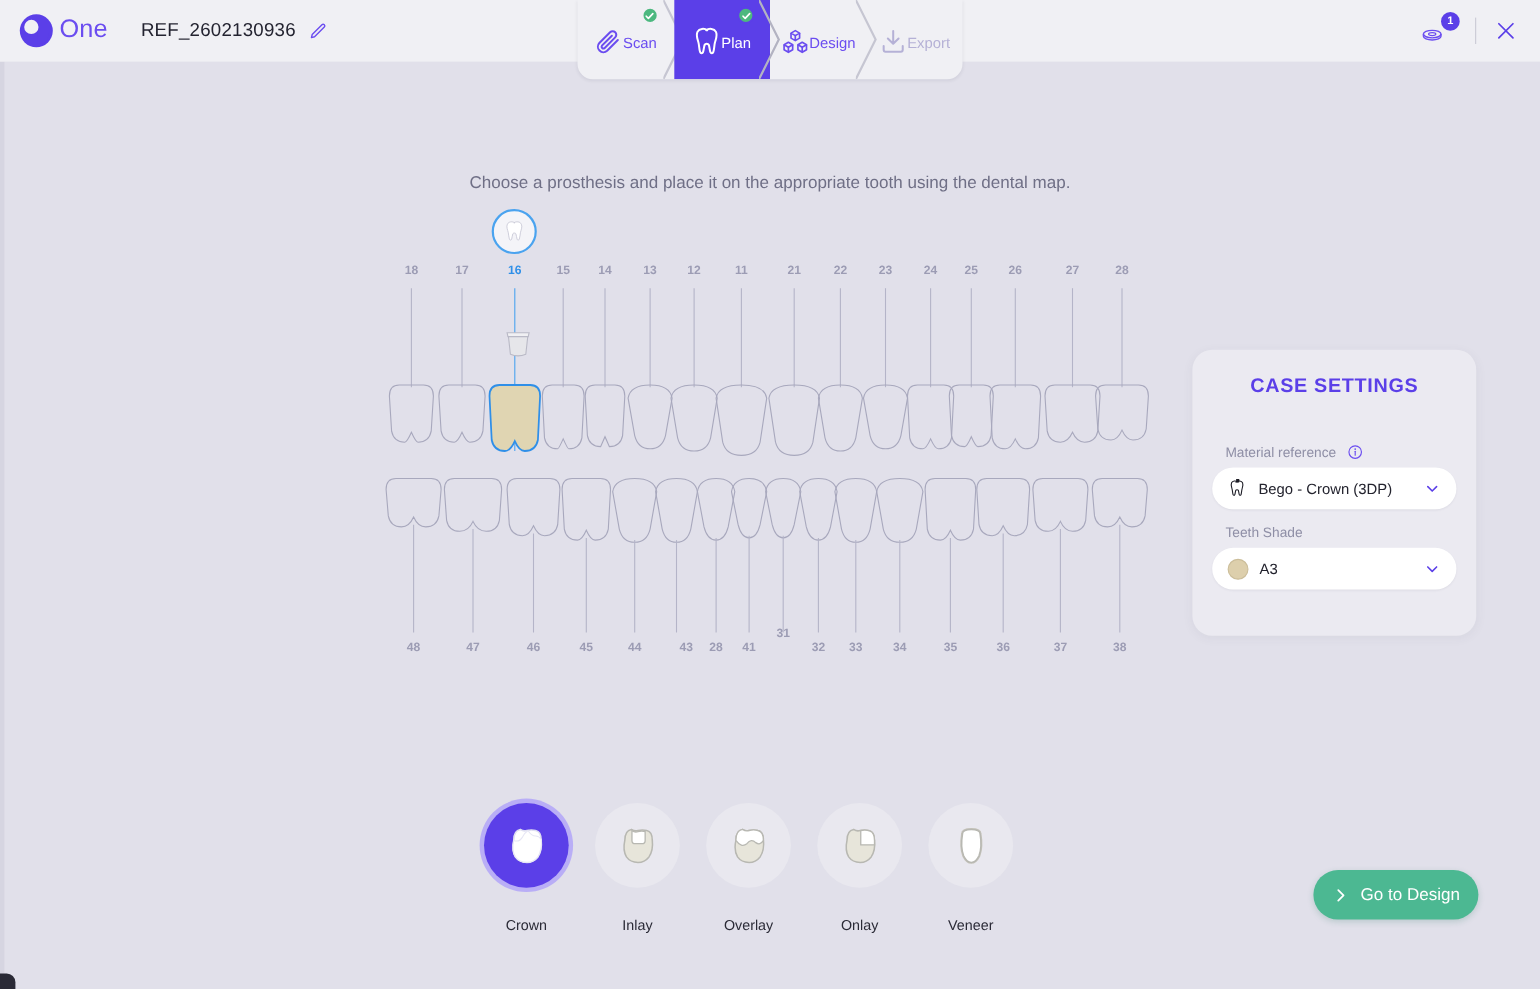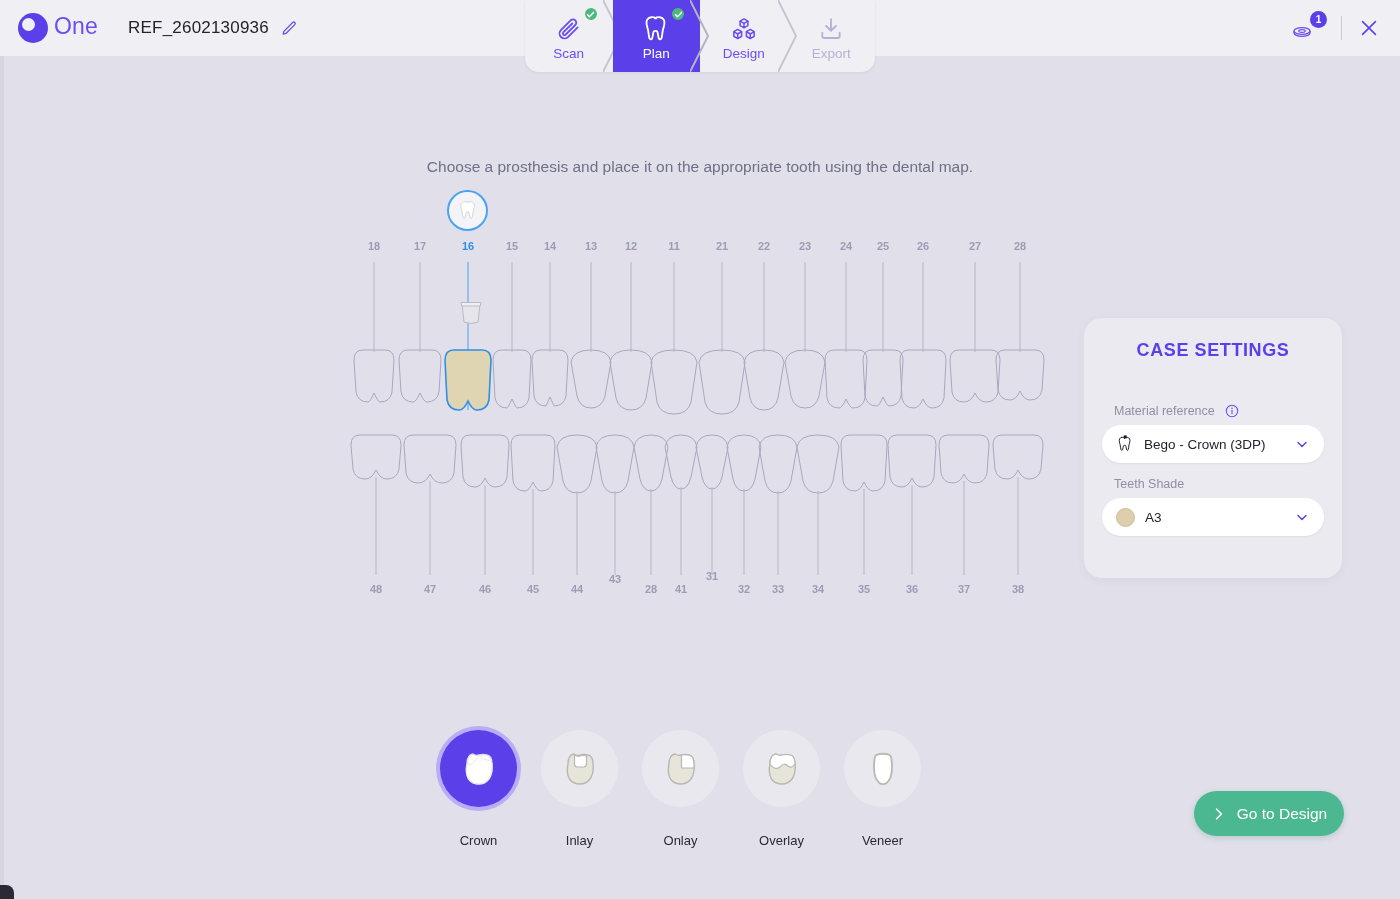--- a/index.html
+++ b/index.html
@@ -65,21 +65,21 @@
   .stepper {
     position: absolute; top: 0; left: 525px; width: 350px; height: 72px;
     background: #f0f0f4;
     border-radius: 0 0 14px 14px;
     display: flex; overflow: hidden;
     z-index: 6;
     box-shadow: 0 1px 3px rgba(40,40,70,.08);
   }
   .step {
     position: relative; flex: 1;
-    display: flex; flex-direction: column; align-items: center; justify-content: center;
+    display: flex; flex-direction: row; align-items: center; justify-content: center;
     padding-top: 4px;
     cursor: pointer;
   }
   .step-label { font-size: 13.5px; margin-top: 3px; color: #6b4df0; font-weight: 500;}
   .step.active { background: #5b3fe8; }
   .step.active .step-label { color: #fff; }
   .step.disabled .step-label { color: #b5b1d6; }
   .step-icon { height: 28px; display:flex; align-items:center; justify-content:center; position: relative; }
   .chev {
     position: absolute; top: 0; bottom: 0; width: 20px;
@@ -514,21 +514,21 @@
         <div class="tooth-num" style="left: 568px; top: 50px;">26</div>
         <div class="tooth-num" style="left: 620px; top: 50px;">27</div>
         <div class="tooth-num" style="left: 665px; top: 50px;">28</div>
       </div>
     <div id="lower-nums">
         <div class="tooth-num" style="left: 21px; top: 393px;">48</div>
         <div class="tooth-num" style="left: 75px; top: 393px;">47</div>
         <div class="tooth-num" style="left: 130px; top: 393px;">46</div>
         <div class="tooth-num" style="left: 178px; top: 393px;">45</div>
         <div class="tooth-num" style="left: 222px; top: 393px;">44</div>
-        <div class="tooth-num" style="left: 260px; top: 383px;">43</div>
+        <div class="tooth-num" style="left: 260px; top: 393px; text-align: right;">43</div>
         <div class="tooth-num" style="left: 296px; top: 393px;">28</div>
         <div class="tooth-num" style="left: 326px; top: 393px;">41</div>
         <div class="tooth-num" style="left: 357px; top: 380px;">31</div>
         <div class="tooth-num" style="left: 389px; top: 393px;">32</div>
         <div class="tooth-num" style="left: 423px; top: 393px;">33</div>
         <div class="tooth-num" style="left: 463px; top: 393px;">34</div>
         <div class="tooth-num" style="left: 509px; top: 393px;">35</div>
         <div class="tooth-num" style="left: 557px; top: 393px;">36</div>
         <div class="tooth-num" style="left: 609px; top: 393px;">37</div>
         <div class="tooth-num" style="left: 663px; top: 393px;">38</div>
@@ -605,33 +605,33 @@
             <path d="M11 18 Q11 9 17 8 Q20 10 23 9 Q27 8 31 9 Q36 10 36 18 Q37 27 33 33 Q29 38 23 38 Q16 38 12.5 33 Q9 27 11 18 Z" fill="#e7e5da" stroke="#b8b8b2" stroke-width="1.4"></path>
             <path d="M17.5 9 Q20 11 23 10 Q26.5 9 29.5 10 L29.5 18 Q29.5 21 26.5 21 L20.5 21 Q17.5 21 17.5 18 Z" fill="#ffffff" stroke="#b8b8b2" stroke-width="1.2"></path>
           </svg>
         </div>
         <div class="pros-label">Inlay</div>
       </div>
       <div class="pros-item">
         <div class="pros-circle">
           <svg width="46" height="46" viewBox="0 0 46 46">
             <path d="M11 18 Q11 9 17 8 Q20 10 23 9 Q27 8 31 9 Q36 10 36 18 Q37 27 33 33 Q29 38 23 38 Q16 38 12.5 33 Q9 27 11 18 Z" fill="#e7e5da" stroke="#b8b8b2" stroke-width="1.4"></path>
-            <path d="M23.5 9 Q28 8 32 9.5 Q36 11 36 18 L36 22 L23.5 22 Z" fill="#ffffff" stroke="#b8b8b2" stroke-width="1.2"></path>
+            <path d="M11 18 Q11 9 17 8 Q20 10 23 9 Q27 8 31 9 Q36 10 36 18 Q33 23 29 20 Q25 16 21 21 Q16 25 11 18 Z" fill="#ffffff" stroke="#b8b8b2" stroke-width="1.2"></path>
           </svg>
         </div>
-        <div class="pros-label">Onlay</div>
+        <div class="pros-label">Overlay</div>
       </div>
       <div class="pros-item">
         <div class="pros-circle">
           <svg width="46" height="46" viewBox="0 0 46 46">
             <path d="M11 18 Q11 9 17 8 Q20 10 23 9 Q27 8 31 9 Q36 10 36 18 Q37 27 33 33 Q29 38 23 38 Q16 38 12.5 33 Q9 27 11 18 Z" fill="#e7e5da" stroke="#b8b8b2" stroke-width="1.4"></path>
-            <path d="M11 18 Q11 9 17 8 Q20 10 23 9 Q27 8 31 9 Q36 10 36 18 Q33 23 29 20 Q25 16 21 21 Q16 25 11 18 Z" fill="#ffffff" stroke="#b8b8b2" stroke-width="1.2"></path>
+            <path d="M23.5 9 Q28 8 32 9.5 Q36 11 36 18 L36 22 L23.5 22 Z" fill="#ffffff" stroke="#b8b8b2" stroke-width="1.2"></path>
           </svg>
         </div>
-        <div class="pros-label">Overlay</div>
+        <div class="pros-label">Onlay</div>
       </div>
       <div class="pros-item">
         <div class="pros-circle">
           <svg width="46" height="46" viewBox="0 0 46 46">
             <path d="M15 12 Q15 8 23 8 Q31 8 31 12 Q33 24 30 32 Q27 38 23 38 Q19 38 16 32 Q13 24 15 12 Z" fill="none" stroke="#c6c4bb" stroke-width="2.6"></path>
             <path d="M15 12 Q15 8 23 8 Q31 8 31 12 Q33 24 30 32 Q27 38 23 38 Q19 38 16 32 Q13 24 15 12 Z" fill="#ffffff" stroke="#b8b8b2" stroke-width="1.4"></path>
           </svg>
         </div>
         <div class="pros-label">Veneer</div>
       </div>

